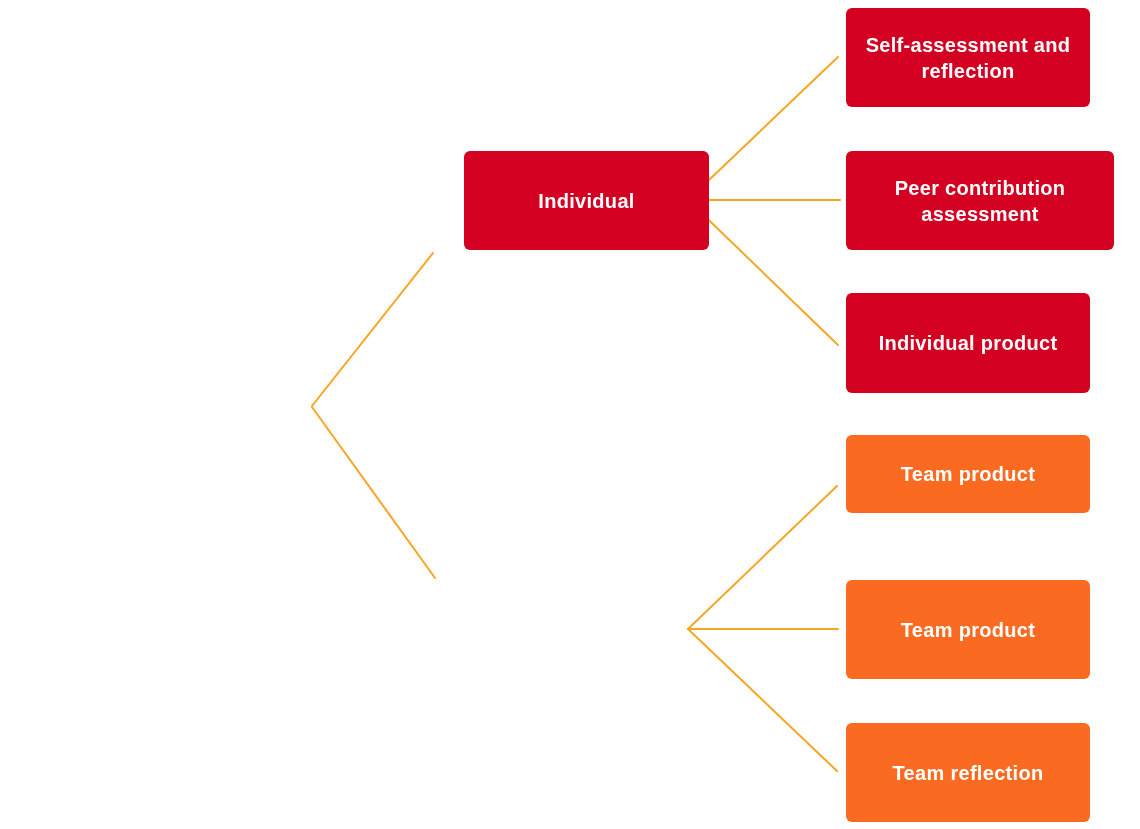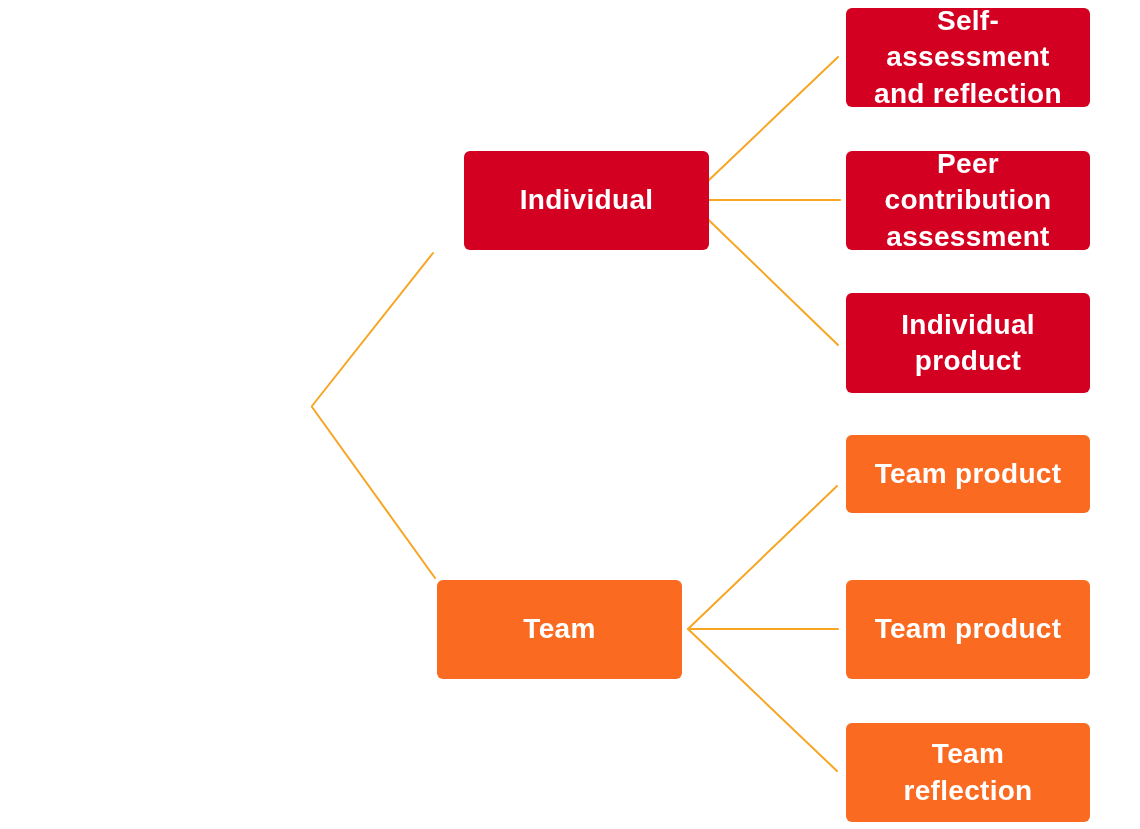--- a/index.html
+++ b/index.html
@@ -30,37 +30,37 @@
     fill: none;
   }
   .node {
     position: absolute;
     border-radius: 6px;
     display: flex;
     align-items: center;
     justify-content: center;
     text-align: center;
     color: var(--label_text, #ffffff);
-    font-size: 28px;
+    font-size: 20px;
     font-weight: 600;
     letter-spacing: 0.3px;
     line-height: 1.3;
     padding: 4px 18px;
     box-sizing: border-box;
     cursor: default;
   }
   .node-green  { background: var(--assessment_green, #b1b700); }
   .node-red    { background: var(--individual_red, #d40022); }
   .node-orange { background: var(--team_orange, #fb6a21); }
 
   .n-assessment         { left: 63px;  top: 358px; width: 242px; height: 99px; }
   .n-individual         { left: 437px; top: 151px; width: 245px; height: 99px; margin-left: 27px; }
   .n-team               { left: 437px; top: 580px; width: 245px; height: 99px; }
   .n-self-assessment    { left: 846px; top: 8px;   width: 244px; height: 99px; }
-  .n-peer-contribution  { left: 846px; top: 151px; width: 244px; height: 99px; }
+  .n-peer-contribution  { left: 846px; top: 151px; width: 268px; height: 99px; }
   .n-individual-product { left: 846px; top: 293px; width: 244px; height: 100px; }
   .n-team-product       { left: 846px; top: 435px; width: 244px; height: 78px; }
   .n-team-process       { left: 846px; top: 580px; width: 244px; height: 99px; }
   .n-team-reflection    { left: 846px; top: 723px; width: 244px; height: 99px; }
 </style>
 </head>
 <body>
 
 <div class="canvas">
 
@@ -73,23 +73,20 @@
     <line x1="688" y1="629" x2="837" y2="486"></line>
     <line x1="688" y1="629" x2="838" y2="629"></line>
     <line x1="688" y1="629" x2="837" y2="771"></line>
   </svg>
 
 
   <div class="node node-red n-individual">
     <span>Individual</span>
   </div>
 
-  <div class="node node-orange n-team">
-    <span>Team</span>
-  </div>
 
   <div class="node node-red n-self-assessment">
     <span>Self-assessment and reflection</span>
   </div>
 
   <div class="node node-red n-peer-contribution">
     <span>Peer contribution assessment</span>
   </div>
 
   <div class="node node-red n-individual-product">

